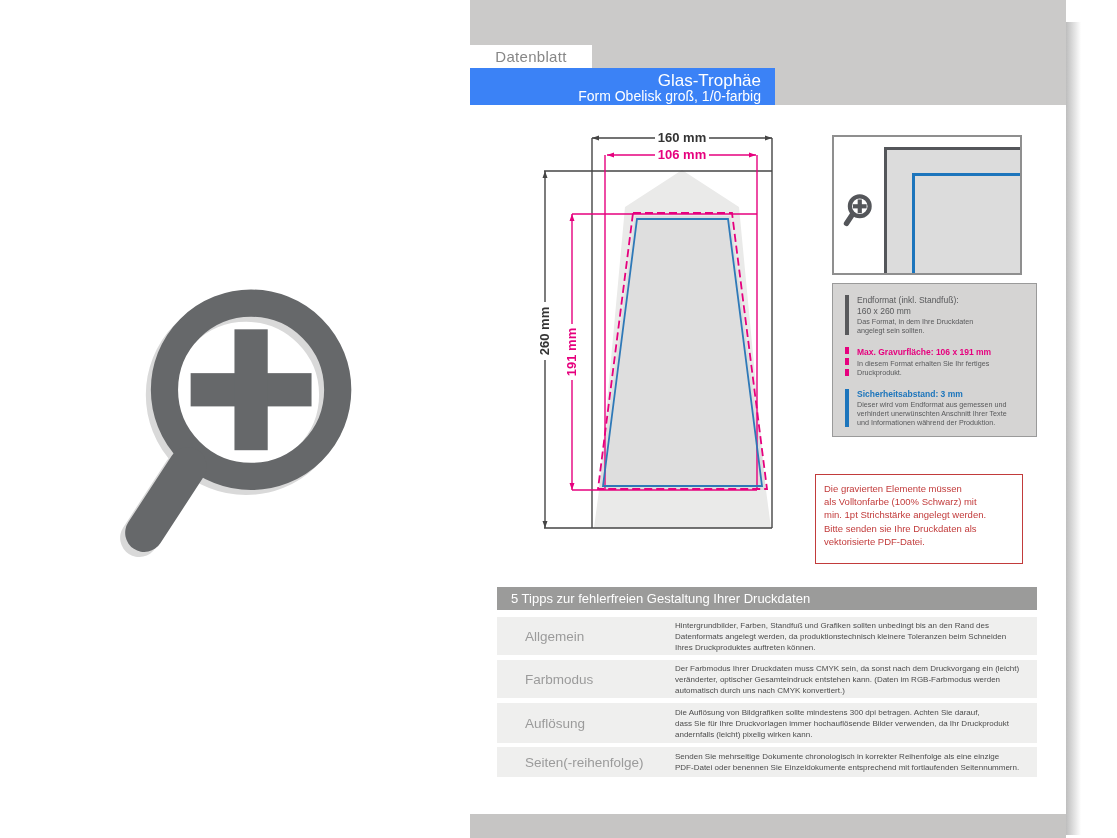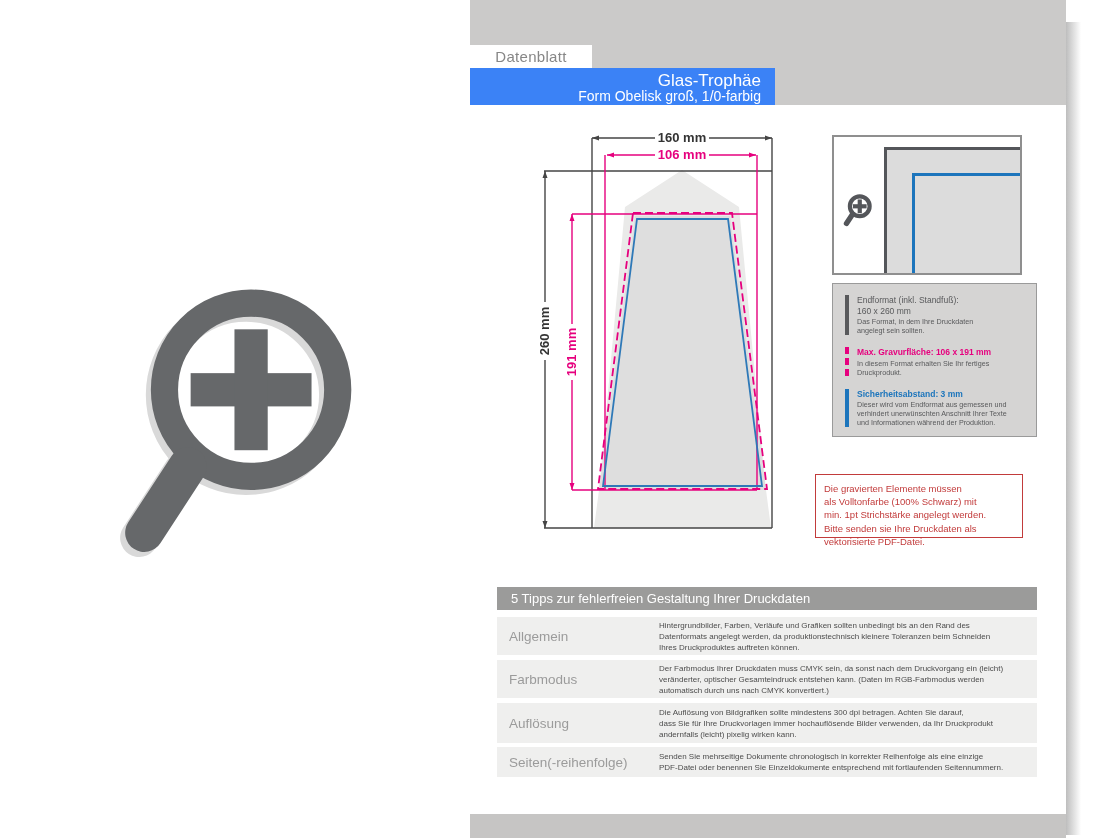--- a/index.html
+++ b/index.html
@@ -39,30 +39,30 @@
   .legend-bar{width:4px;flex:0 0 4px;margin-right:8px;}
   .bar-solid-gray{background:#58595b;}
   .bar-dashed-magenta{background:repeating-linear-gradient(to bottom,#e6007e 0 7px,rgba(0,0,0,0) 7px 11px);}
   .bar-solid-blue{background:#1c75bc;}
   .legend-title{font-size:8.5px;line-height:10.5px;color:#58595b;white-space:pre-line;}
   .legend-title.magenta{color:#e6007e;font-weight:bold;}
   .legend-title.blue{color:#1c75bc;font-weight:bold;}
   .legend-desc{font-size:7.2px;line-height:9px;color:#58595b;white-space:pre-line;margin-top:1px;}
 
   
-  .notice{position:absolute;left:815px;top:474px;width:208px;height:64px;background:#ffffff;
+  .notice{position:absolute;left:815px;top:474px;width:208px;height:90px;background:#ffffff;
           border:1px solid #c23b3b;box-sizing:border-box;color:#c23b3b;font-size:9.5px;
           line-height:13.2px;padding:7px 8px;white-space:pre-line;}
 
   
   .tips{position:absolute;left:497px;top:587px;width:540px;}
   .tips-header{height:23px;background:#9b9b9a;color:#ffffff;font-size:13px;line-height:23px;
                padding-left:14px;box-sizing:border-box;margin-bottom:7px;}
   .tip-row{display:flex;background:#efefee;}
-  .tip-label{flex:0 0 150px;padding-left:12px;font-size:13.5px;color:#9b9b9b;
+  .tip-label{flex:0 0 150px;padding-left:28px;font-size:13.5px;color:#9b9b9b;
              display:flex;align-items:center;}
   .tip-desc{flex:1;font-size:8px;line-height:11px;color:#4c4c4c;white-space:pre-line;
             display:flex;align-items:center;padding-right:6px;}
   .r1{height:38px;margin-bottom:5px;}
   .r2{height:38px;margin-bottom:5px;}
   .r3{height:40px;margin-bottom:4px;}
   .r4{height:30px;margin-bottom:4px;}
   .r5{height:30px;}
 
   .magnifier-large{position:absolute;left:118px;top:285px;width:242px;height:272px;}
@@ -188,21 +188,21 @@
 als Volltonfarbe (100% Schwarz) mit
 min. 1pt Strichstärke angelegt werden.
 Bitte senden sie Ihre Druckdaten als
 vektorisierte PDF-Datei.</div>
 
   <div class="tips">
     <div class="tips-header">5 Tipps zur fehlerfreien Gestaltung Ihrer Druckdaten</div>
 
     <div class="tip-row r1">
       <div class="tip-label">Allgemein</div>
-      <div class="tip-desc">Hintergrundbilder, Farben, Verläufe und Grafiken sollten unbedingt bis an den Rand des
+      <div class="tip-desc">Hintergrundbilder, Farben, Standfuß und Grafiken sollten unbedingt bis an den Rand des
 Datenformats angelegt werden, da produktionstechnisch kleinere Toleranzen beim Schneiden
 Ihres Druckproduktes auftreten können.</div>
     </div>
     <div class="tip-row r2">
       <div class="tip-label">Farbmodus</div>
       <div class="tip-desc">Der Farbmodus Ihrer Druckdaten muss CMYK sein, da sonst nach dem Druckvorgang ein (leicht)
 veränderter, optischer Gesamteindruck entstehen kann. (Daten im RGB-Farbmodus werden
 automatisch durch uns nach CMYK konvertiert.)</div>
     </div>
     <div class="tip-row r3">

